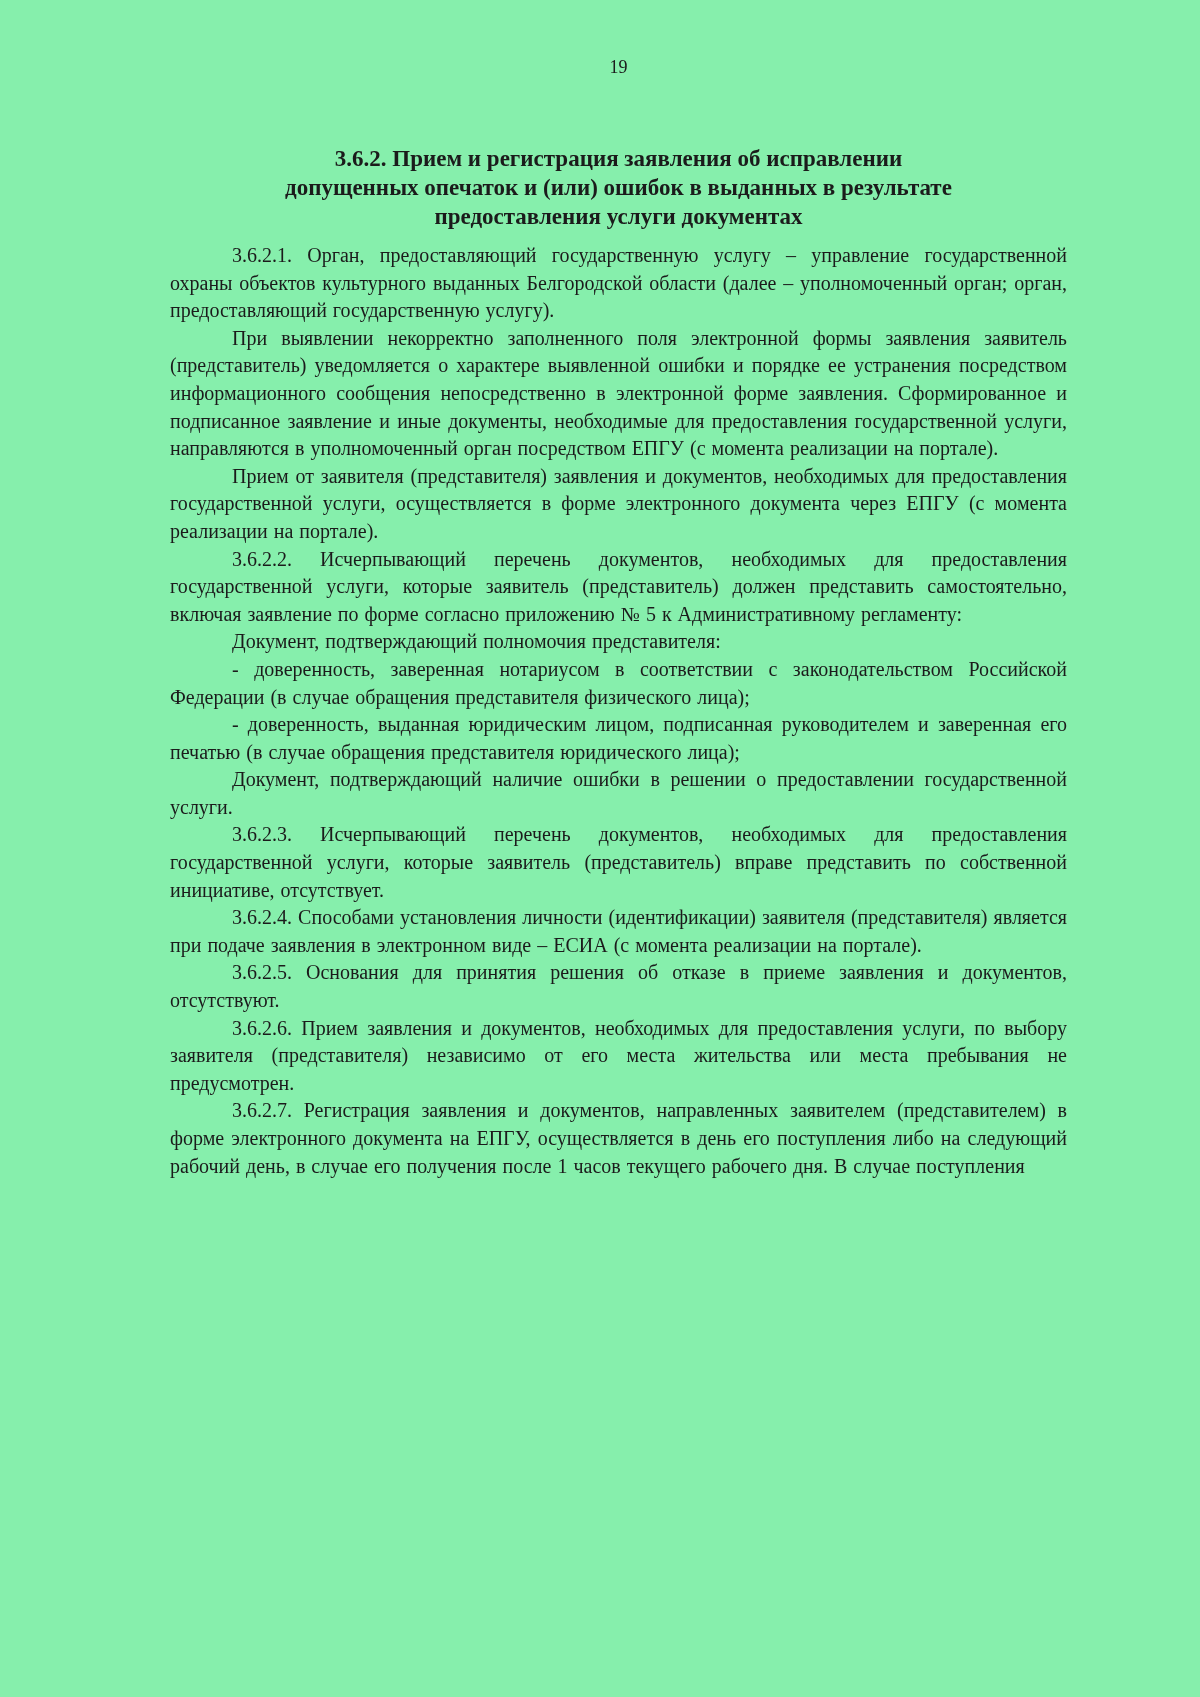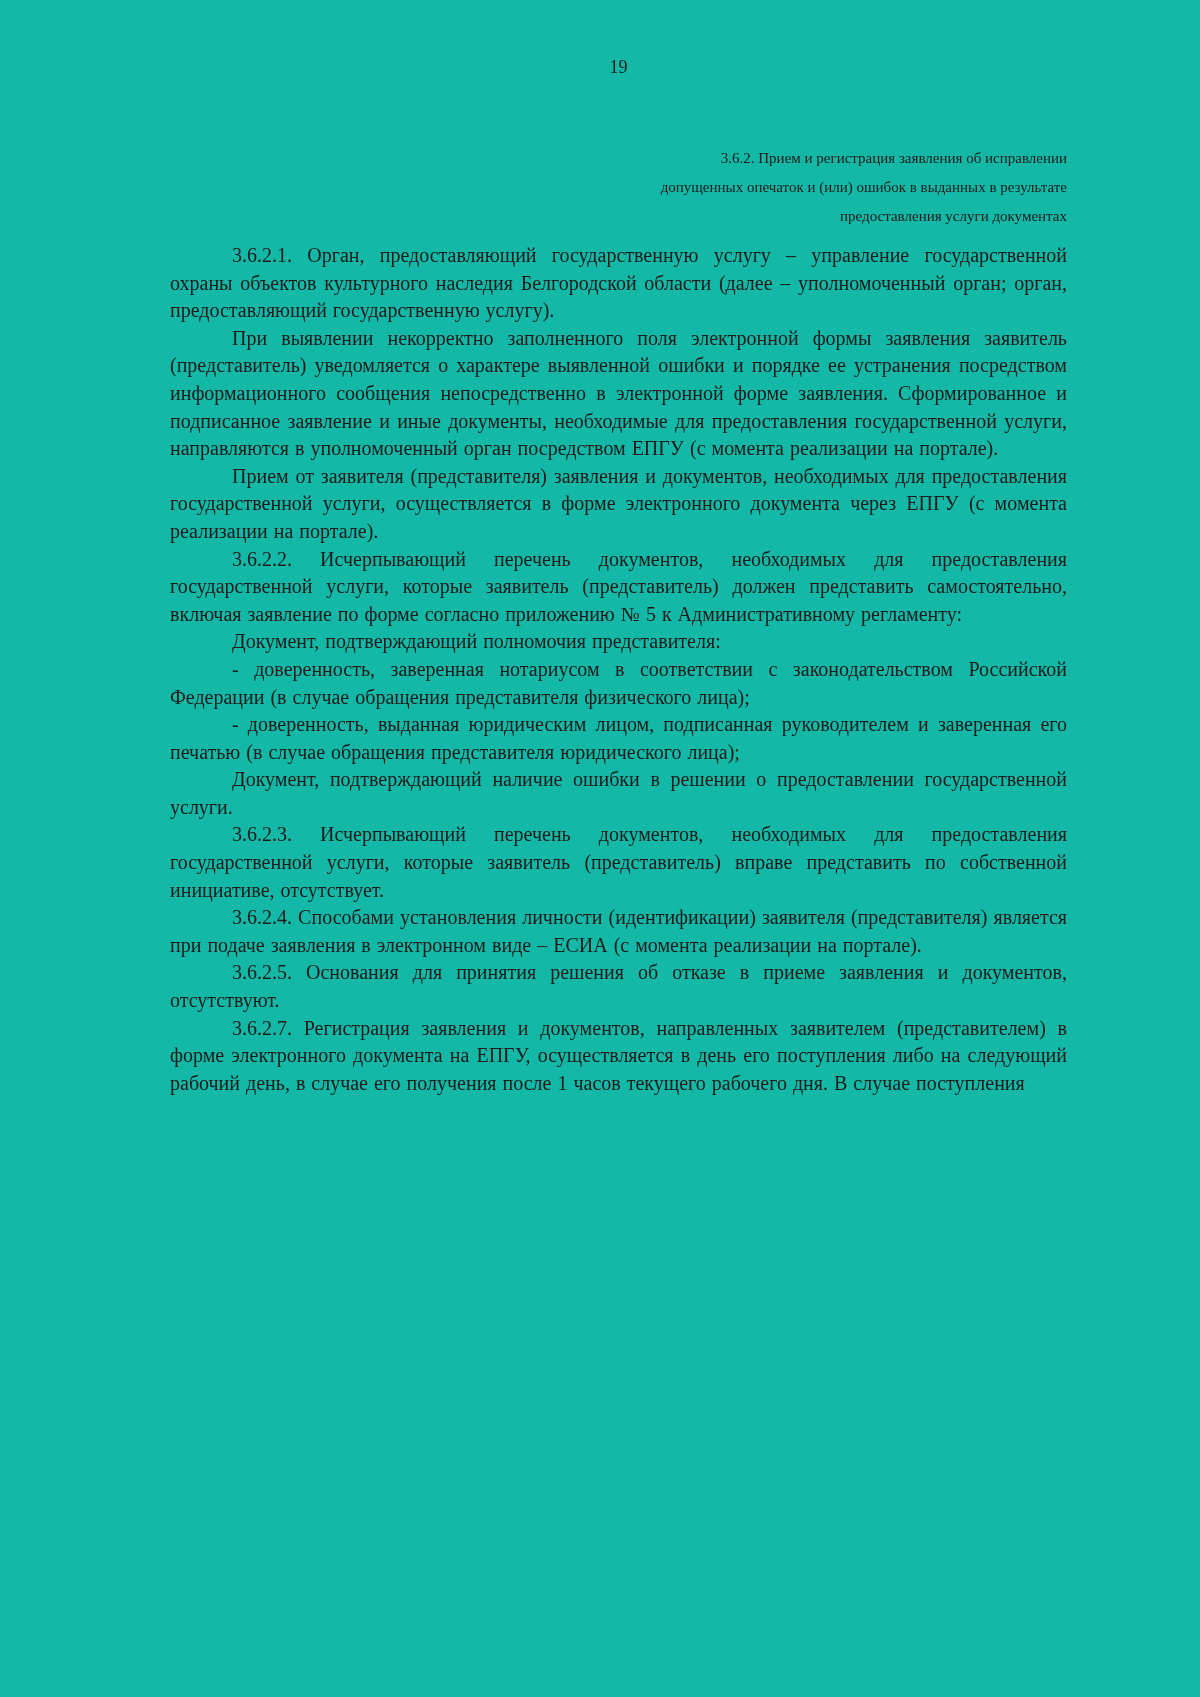--- a/index.html
+++ b/index.html
@@ -5,36 +5,36 @@
     * { box-sizing: border-box; }
     html, body {
       margin: 0;
       padding: 0;
       background: #e8e8e8;
     }
     .page {
       width: 1200px;
       height: 1697px;
       margin: 0 auto;
-      background: #14b8a6;
+      background: #86efac;
       color: #1b1b1b;
       font-family: "Liberation Serif", "DejaVu Serif", serif;
       padding: 56px 133px 0 170px;
       overflow: hidden;
     }
     .page-number {
       text-align: center;
       font-size: 18px;
       line-height: 22px;
       margin-bottom: 66px;
     }
     .doc-heading {
-      font-weight: 400;
-      text-align: right;
-      font-size: 15px;
+      font-weight: 700;
+      text-align: center;
+      font-size: 23px;
       line-height: 29px;
       margin-bottom: 11px;
     }
     .doc-heading div {
       white-space: nowrap;
     }
     .body-text p {
       margin: 0;
       padding: 0;
       text-indent: 62px;
@@ -51,27 +51,28 @@
 
   <div class="page-number">19</div>
 
   <div class="doc-heading">
     <div>3.6.2. Прием и регистрация заявления об исправлении</div>
     <div>допущенных опечаток и (или) ошибок в выданных в результате</div>
     <div>предоставления услуги документах</div>
   </div>
 
   <div class="body-text">
-    <p>3.6.2.1. Орган, предоставляющий государственную услугу – управление государственной охраны объектов культурного наследия Белгородской области (далее – уполномоченный орган; орган, предоставляющий государственную услугу).</p>
+    <p>3.6.2.1. Орган, предоставляющий государственную услугу – управление государственной охраны объектов культурного выданных Белгородской области (далее – уполномоченный орган; орган, предоставляющий государственную услугу).</p>
     <p>При выявлении некорректно заполненного поля электронной формы заявления заявитель (представитель) уведомляется о характере выявленной ошибки и порядке ее устранения посредством информационного сообщения непосредственно в электронной форме заявления. Сформированное и подписанное заявление и иные документы, необходимые для предоставления государственной услуги, направляются в уполномоченный орган посредством ЕПГУ (с момента реализации на портале).</p>
     <p>Прием от заявителя (представителя) заявления и документов, необходимых для предоставления государственной услуги, осуществляется в форме электронного документа через ЕПГУ (с момента реализации на портале).</p>
     <p>3.6.2.2. Исчерпывающий перечень документов, необходимых для предоставления государственной услуги, которые заявитель (представитель) должен представить самостоятельно, включая заявление по форме согласно приложению № 5 к Административному регламенту:</p>
     <p>Документ, подтверждающий полномочия представителя:</p>
     <p>- доверенность, заверенная нотариусом в соответствии с законодательством Российской Федерации (в случае обращения представителя физического лица);</p>
     <p>- доверенность, выданная юридическим лицом, подписанная руководителем и заверенная его печатью (в случае обращения представителя юридического лица);</p>
     <p>Документ, подтверждающий наличие ошибки в решении о предоставлении государственной услуги.</p>
     <p>3.6.2.3. Исчерпывающий перечень документов, необходимых для предоставления государственной услуги, которые заявитель (представитель) вправе представить по собственной инициативе, отсутствует.</p>
     <p>3.6.2.4. Способами установления личности (идентификации) заявителя (представителя) является при подаче заявления в электронном виде – ЕСИА (с момента реализации на портале).</p>
     <p>3.6.2.5. Основания для принятия решения об отказе в приеме заявления и документов, отсутствуют.</p>
+    <p>3.6.2.6. Прием заявления и документов, необходимых для предоставления услуги, по выбору заявителя (представителя) независимо от его места жительства или места пребывания не предусмотрен.</p>
     <p>3.6.2.7. Регистрация заявления и документов, направленных заявителем (представителем) в форме электронного документа на ЕПГУ, осуществляется в день его поступления либо на следующий рабочий день, в случае его получения после 1 часов текущего рабочего дня. В случае поступления</p>
   </div>
 
 </div>
 
 </body></html>

